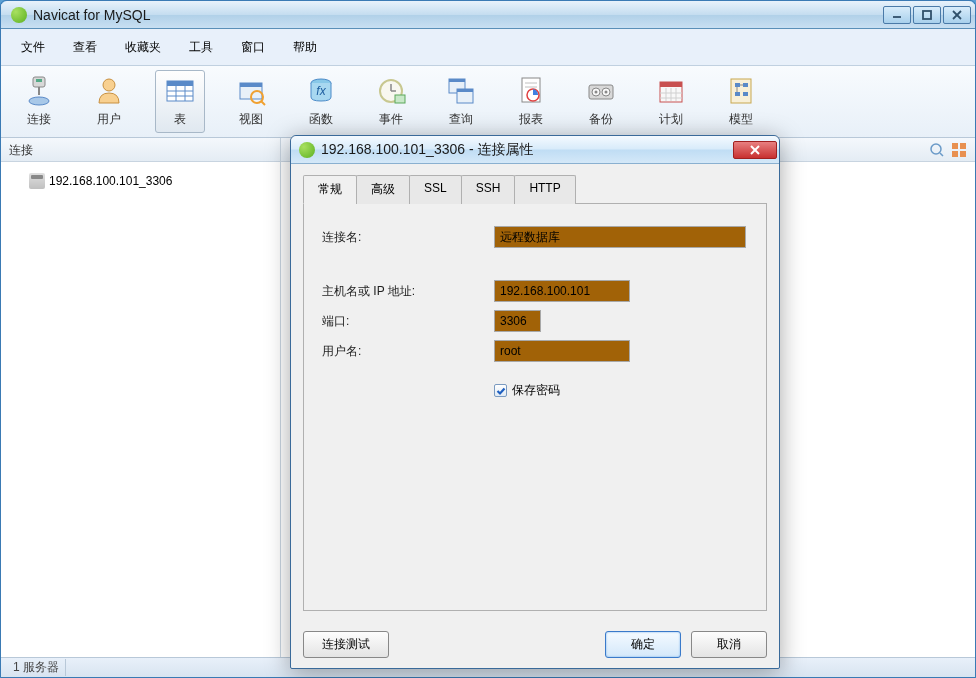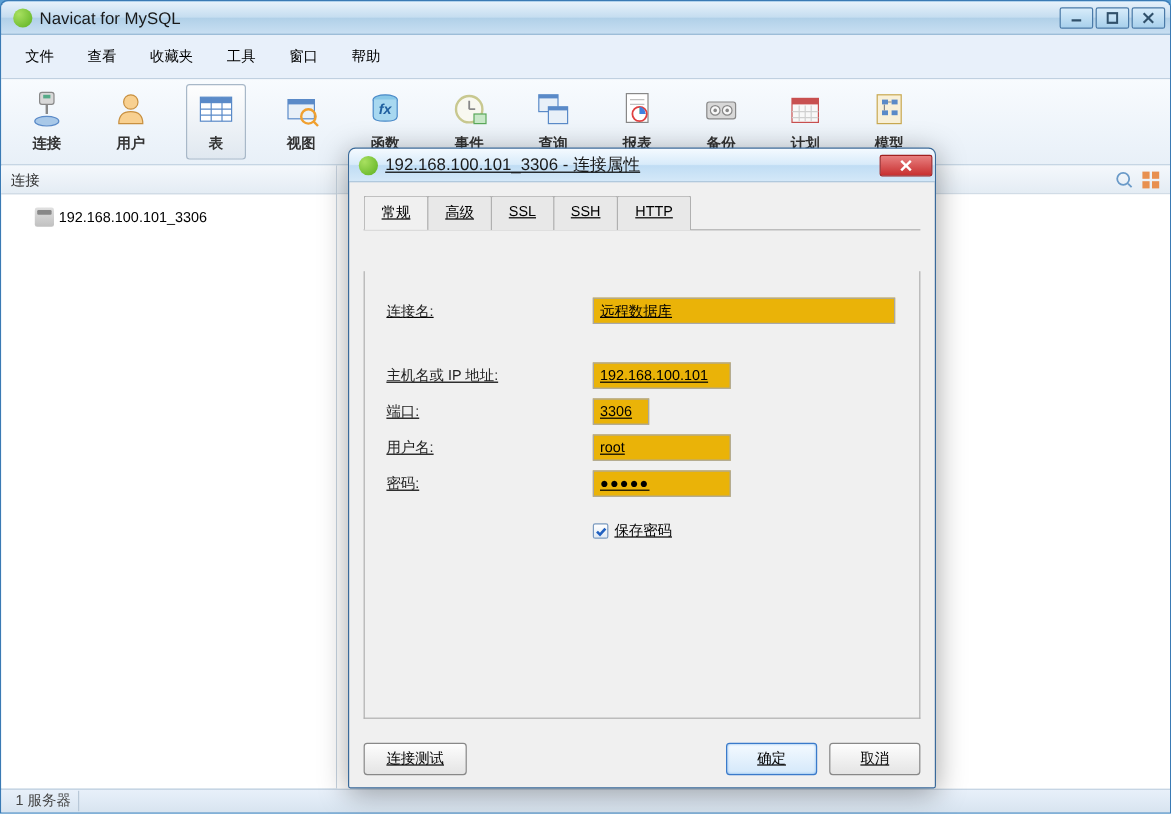--- a/index.html
+++ b/index.html
@@ -13,21 +13,21 @@
     .win-controls { display: flex; gap: 2px; }
     .win-btn { width: 28px; height: 18px; border: 1px solid #4a7aa8; background: linear-gradient(to bottom, #d8ecfa, #a8d0ec); border-radius: 2px; display: flex; align-items: center; justify-content: center; cursor: pointer; }
     .win-btn svg { width: 10px; height: 10px; stroke: #30506a; stroke-width: 1.8; fill: none; }
     
     
     .menubar { height: 37px; background: #e8f0fa; display: flex; align-items: center; padding: 0 8px; gap: 4px; border-bottom: 1px solid #c0d0e0; }
     .menu-item { padding: 3px 12px; cursor: pointer; border-radius: 2px; }
     
     
     .toolbar { height: 72px; background: linear-gradient(to bottom, #f8fbfe, #e8f0f8); display: flex; align-items: center; padding: 4px 14px; gap: 22px; border-bottom: 1px solid #b8c8d8; }
-    .tool-btn { display: flex; flex-direction: column; align-items: center; gap: 4px; padding: 4px 8px; cursor: pointer; border-radius: 3px; min-width: 44px; font-weight: bold; }
+    .tool-btn { display: flex; flex-direction: column; align-items: center; gap: 4px; padding: 4px 8px; cursor: pointer; border-radius: 3px; min-width: 44px; }
     .tool-btn.active { background: linear-gradient(to bottom, #fefefe, #e0e8f0); border: 1px solid #a8b8c8; border-radius: 3px; }
     .tool-icon { width: 32px; height: 32px; display: flex; align-items: center; justify-content: center; }
     .tool-label { font-size: 12px; color: #333; }
     
     
     .content { flex: 1; display: flex; background: #fff; position: relative; }
     .sidebar { width: 280px; border-right: 1px solid #c8d4e0; display: flex; flex-direction: column; }
     .sidebar-header { height: 24px; background: linear-gradient(to bottom, #f4f8fc, #e4ecf4); border-bottom: 1px solid #c8d4e0; padding: 4px 8px; color: #333; }
     .sidebar-body { flex: 1; padding: 8px; }
     .tree-item { display: flex; align-items: center; gap: 4px; padding: 3px 4px 3px 20px; }
@@ -37,36 +37,36 @@
     .main-area { flex: 1; display: flex; flex-direction: column; }
     .main-header { height: 24px; background: linear-gradient(to bottom, #f4f8fc, #e4ecf4); border-bottom: 1px solid #c8d4e0; display: flex; align-items: center; justify-content: flex-end; padding: 0 8px; gap: 6px; }
     .main-header-icon { width: 16px; height: 16px; cursor: pointer; }
     .main-body { flex: 1; background: #fff; }
     
     
     .statusbar { height: 20px; background: linear-gradient(to bottom, #e8f0fa, #d8e4f0); border-top: 1px solid #b8c8d8; display: flex; align-items: center; padding: 0 6px; font-size: 11px; color: #444; }
     .statusbar-cell { padding: 0 6px; border-right: 1px solid #b8c8d8; }
     
     
-    .dialog { position: absolute; left: 290px; top: 123px; width: 490px; height: 534px; background: #f0f0f0; border: 1px solid #3a6a9a; border-radius: 6px 6px 2px 2px; box-shadow: 0 4px 24px rgba(0,0,0,0.35); display: flex; flex-direction: column; text-decoration: underline; }
+    .dialog { position: absolute; left: 290px; top: 135px; width: 490px; height: 534px; background: #f0f0f0; border: 1px solid #3a6a9a; border-radius: 6px 6px 2px 2px; box-shadow: 0 4px 24px rgba(0,0,0,0.35); display: flex; flex-direction: column; }
     .dialog-titlebar { height: 28px; background: linear-gradient(to bottom, #f4faff 0%, #d8ebfa 48%, #c0ddf4 52%, #d4e8f8 100%); border-radius: 6px 6px 0 0; display: flex; align-items: center; padding: 0 2px 0 6px; border-bottom: 1px solid #8ab0d0; }
     .dialog-titlebar .titlebar-icon { margin: 0 6px 0 2px; }
     .dialog-close { width: 44px; height: 18px; background: linear-gradient(to bottom, #e88080, #c83030); border: 1px solid #a02020; border-radius: 2px; display: flex; align-items: center; justify-content: center; cursor: pointer; }
     .dialog-close svg { width: 12px; height: 10px; stroke: #fff; stroke-width: 2; }
-    .dialog-body { flex: 1; padding: 10px 12px; display: flex; flex-direction: column; gap: 34px; }
+    .dialog-body { flex: 1; padding: 10px 12px; display: flex; flex-direction: column; }
     .tabs { display: flex; border-bottom: 1px solid #b0b0b0; }
     .tab { padding: 5px 14px; border: 1px solid #b0b0b0; border-bottom: none; background: #e8e8e8; margin-right: -1px; cursor: pointer; position: relative; top: 1px; border-radius: 2px 2px 0 0; }
     .tab.active { background: #f0f0f0; border-bottom: 1px solid #f0f0f0; top: 1px; }
     .tab-content { flex: 1; border: 1px solid #b0b0b0; border-top: none; background: #f0f0f0; padding: 22px 18px; }
     .form-row { display: flex; align-items: center; margin-bottom: 8px; }
     .form-row.gap { margin-top: 32px; }
     .form-label { width: 172px; color: #222; }
-    .form-input { border: 1px solid #a8a8a8; padding: 3px 5px; font-size: 12px; background: #eab308; }
+    .form-input { border: 1px solid #a8a8a8; padding: 3px 5px; font-size: 12px; background: #a16207; }
     .form-input.wide { width: 252px; }
-    .form-input.med { width: 115px; }
+    .form-input.med { width: 136px; }
     .form-input.sm { width: 47px; }
     .pw-dots { letter-spacing: 1px; font-weight: bold; }
     .checkbox-row { display: flex; align-items: center; gap: 5px; margin-left: 172px; margin-top: 20px; }
     .checkbox { width: 13px; height: 13px; border: 1px solid #7a9ac0; background: linear-gradient(to bottom, #fff, #e0eaf4); border-radius: 2px; display: flex; align-items: center; justify-content: center; }
     .checkbox svg { width: 10px; height: 10px; stroke: #2060c0; stroke-width: 2.2; fill: none; }
     .dialog-buttons { display: flex; justify-content: space-between; padding: 10px 12px; }
     .dialog-buttons-right { display: flex; gap: 10px; }
     .dlg-btn { min-width: 76px; padding: 4px 18px; border: 1px solid #888; background: linear-gradient(to bottom, #fdfdfd, #e4e4e4); border-radius: 3px; cursor: pointer; }
     .dlg-btn.primary { border: 1px solid #3a7aca; background: linear-gradient(to bottom, #f4faff, #d4e8fa); box-shadow: 0 0 2px #6aa8e8 inset; }
   </style>
@@ -299,24 +299,20 @@
           <input class="form-input med" value="192.168.100.101" style="">
         </div>
         <div class="form-row">
           <div class="form-label">端口:</div>
           <input class="form-input sm" value="3306" style="">
         </div>
         <div class="form-row">
           <div class="form-label">用户名:</div>
           <input class="form-input med" value="root" style="">
         </div>
-        <div class="form-row">
-          <div class="form-label">密码:</div>
-          <div class="form-input med pw-dots">●●●●●</div>
-        </div>
         <div class="checkbox-row">
           <div class="checkbox">
               <svg viewBox="0 0 10 10">
                 <polyline points="1.5,5 4,7.5 8.5,2.5"></polyline>
               </svg>
             </div>
           <span>保存密码</span>
         </div>
       </div>
     </div>

